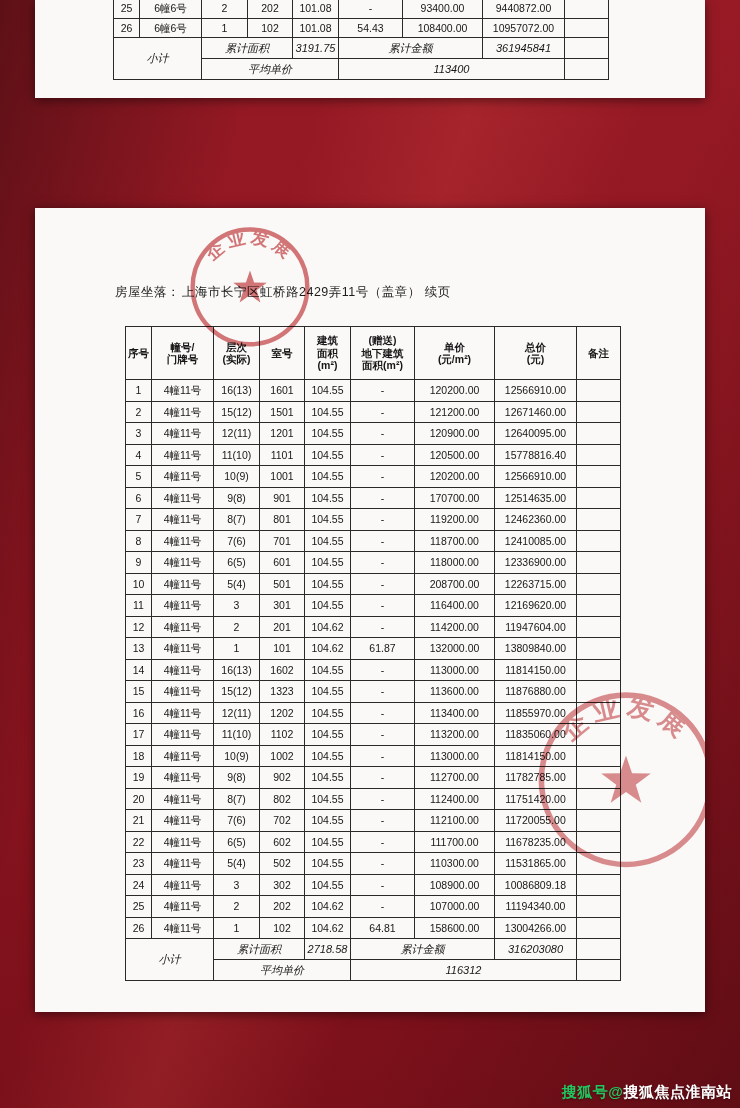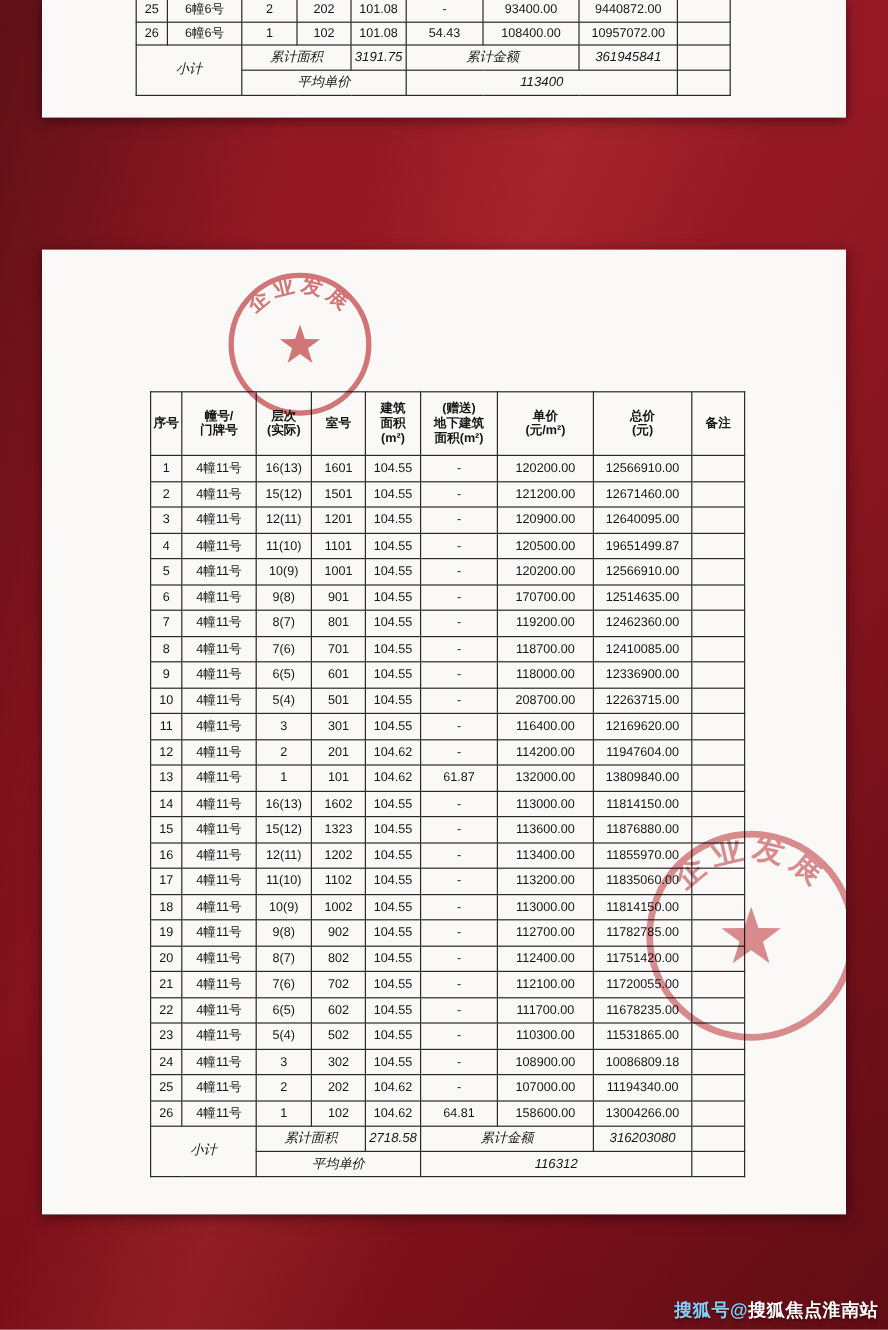--- a/index.html
+++ b/index.html
@@ -47,21 +47,21 @@
 
   .seal{position:absolute;pointer-events:none;mix-blend-mode:multiply;z-index:3;}
   .seal-top{left:152px;top:14px;width:126px;height:126px;color:#c13136;opacity:0.66;}
   .seal-right{left:498px;top:476px;width:186px;height:186px;color:#c13136;opacity:0.55;}
 
   .watermark{
     position:absolute;right:8px;bottom:6px;z-index:4;
     font-size:15px;font-weight:bold;letter-spacing:0.5px;
     text-shadow:0 1px 2px rgba(0,0,0,0.4);
   }
-  .watermark .wm-prefix{color:#7dd3fc;}
+  .watermark .wm-prefix{color:#22c55e;}
   .watermark .wm-name{color:#ffffff;}
 </style>
 </head>
 <body>
 
 <div class="bg"></div>
 
 <div class="page page1">
   <table class="price-table p1-table">
     <colgroup>
@@ -111,20 +111,23 @@
       <tr>
         <td colspan="3">平均单价</td>
         <td colspan="3">113400</td>
         <td></td>
       </tr>
     </tfoot>
   </table>
 </div>
 
 <div class="page page2">
+  <div class="loc-line">
+    <span>房屋坐落：</span><span class="cont">上海市长宁区虹桥路2429弄11号（盖章） 续页</span>
+  </div>
 
   <table class="price-table p2-table">
     <colgroup>
       <col style="width:26px">
         <col style="width:62px">
         <col style="width:46px">
       <col style="width:45px">
         <col style="width:46px">
         <col style="width:64px">
       <col style="width:80px">
@@ -187,21 +190,21 @@
           <td></td>
         </tr>
         <tr>
           <td>4</td>
           <td>4幢11号</td>
           <td>11(10)</td>
           <td>1101</td>
           <td>104.55</td>
           <td>-</td>
           <td>120500.00</td>
-          <td>19651499.87</td>
+          <td>15778816.40</td>
           <td></td>
         </tr>
         <tr>
           <td>5</td>
           <td>4幢11号</td>
           <td>10(9)</td>
           <td>1001</td>
           <td>104.55</td>
           <td>-</td>
           <td>120200.00</td>

